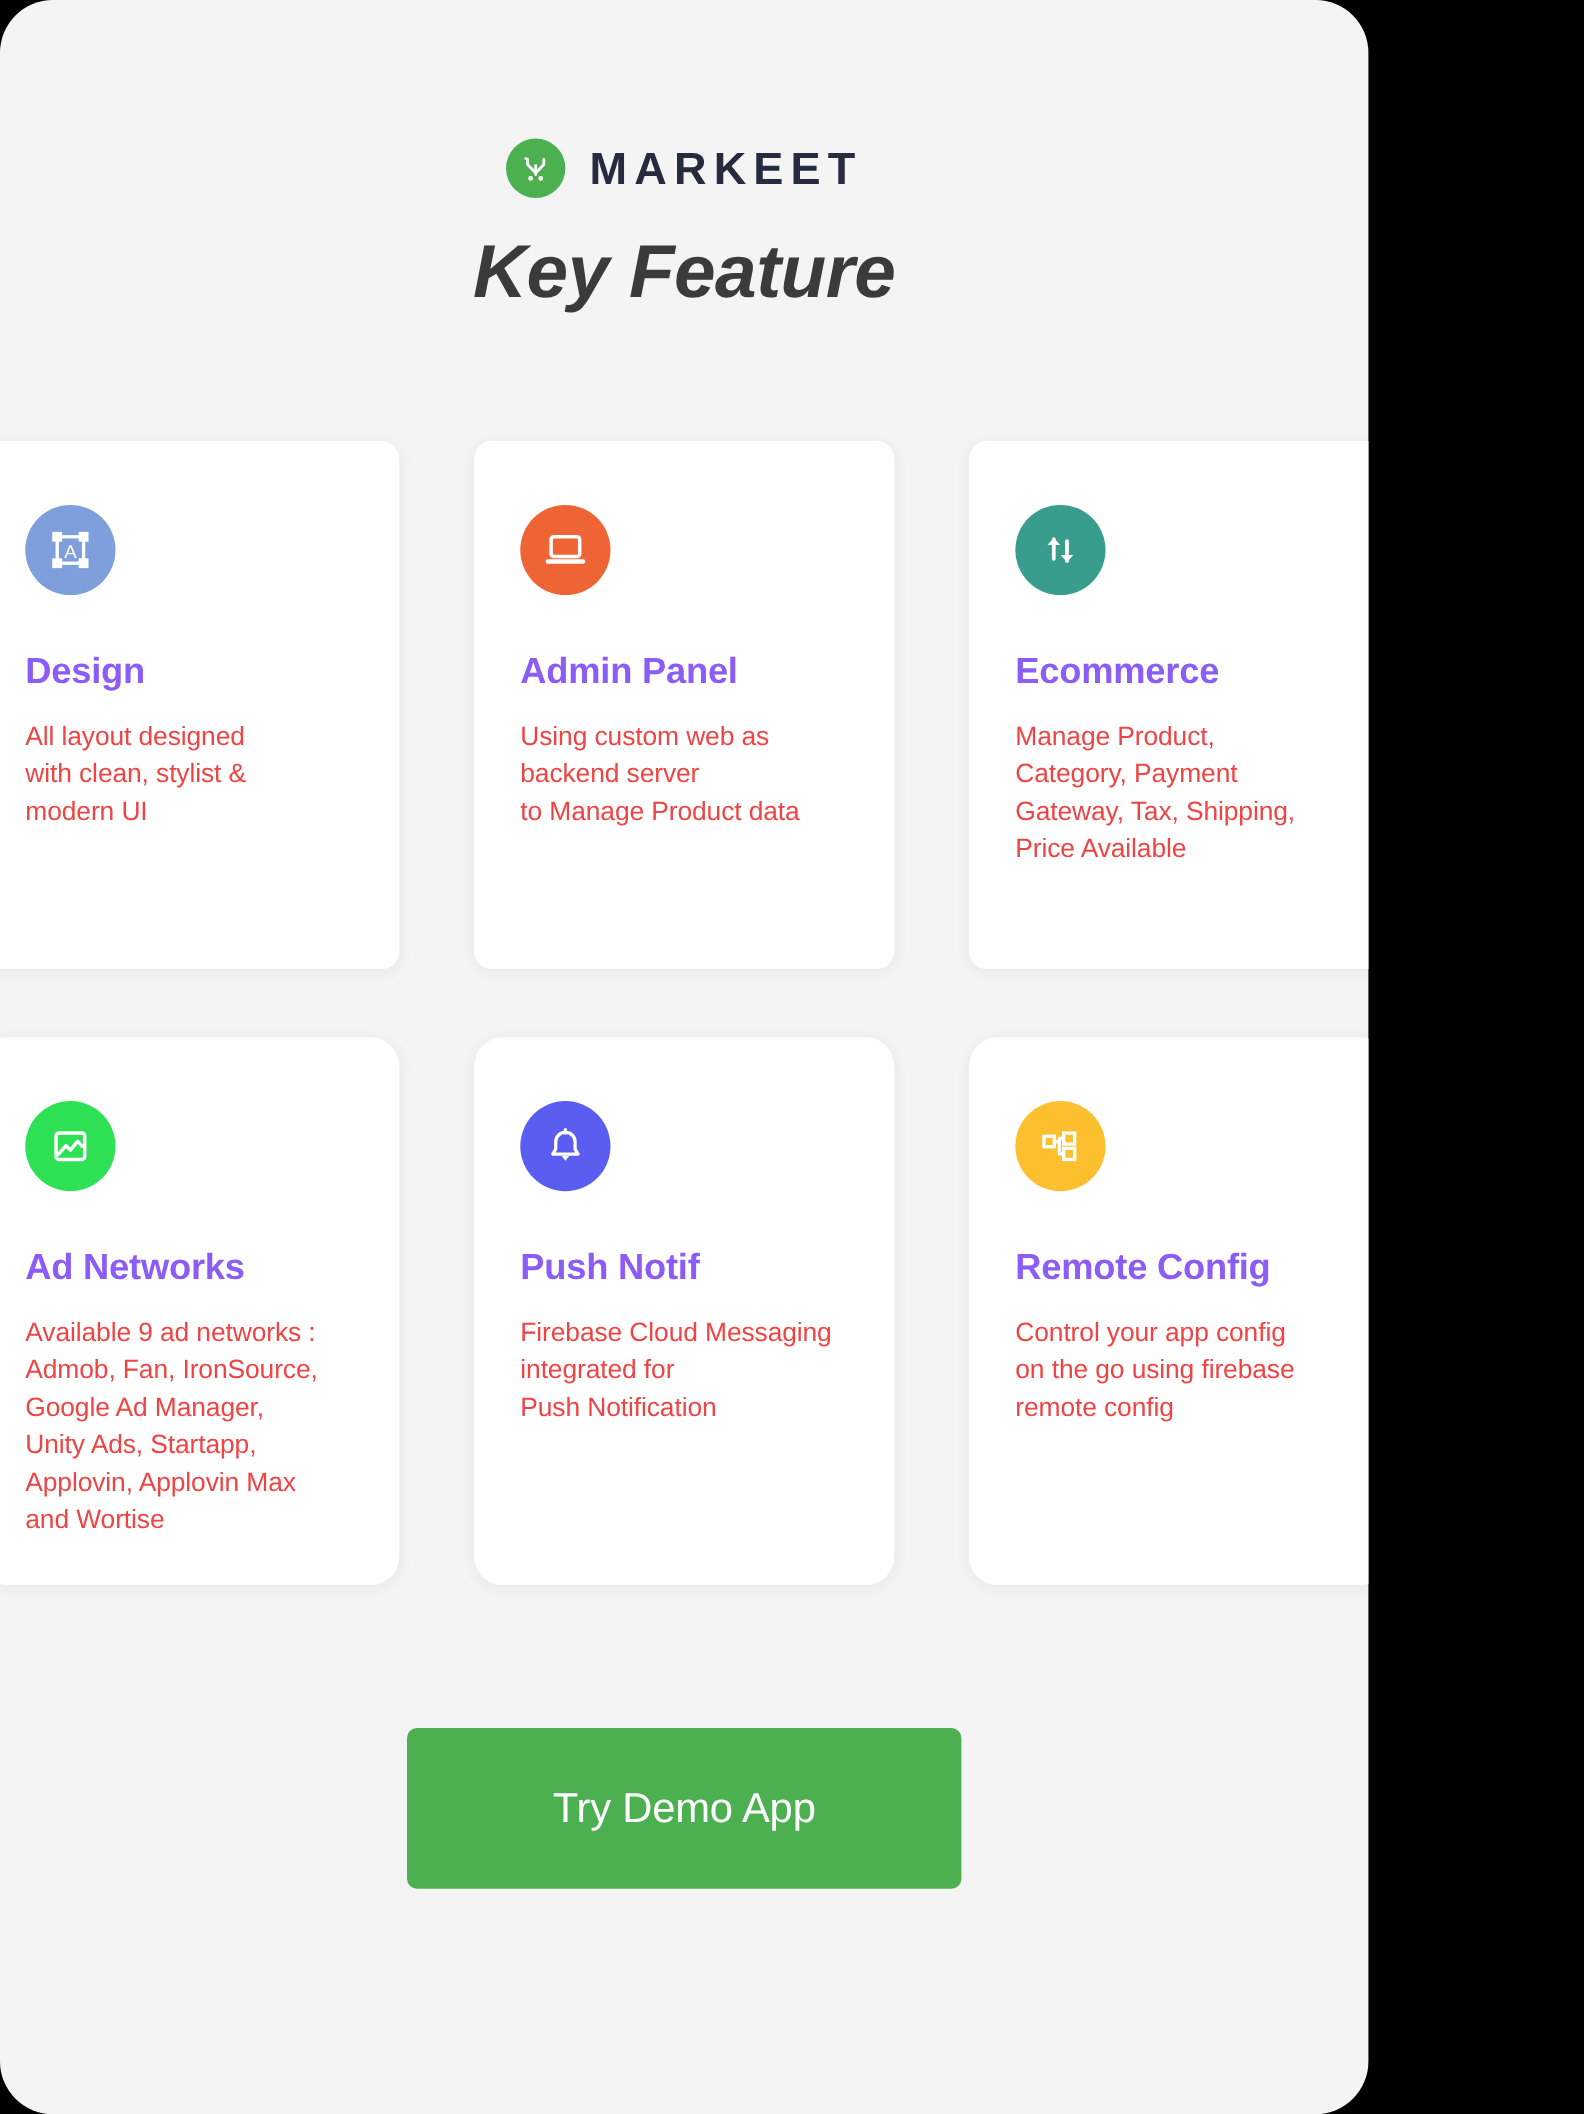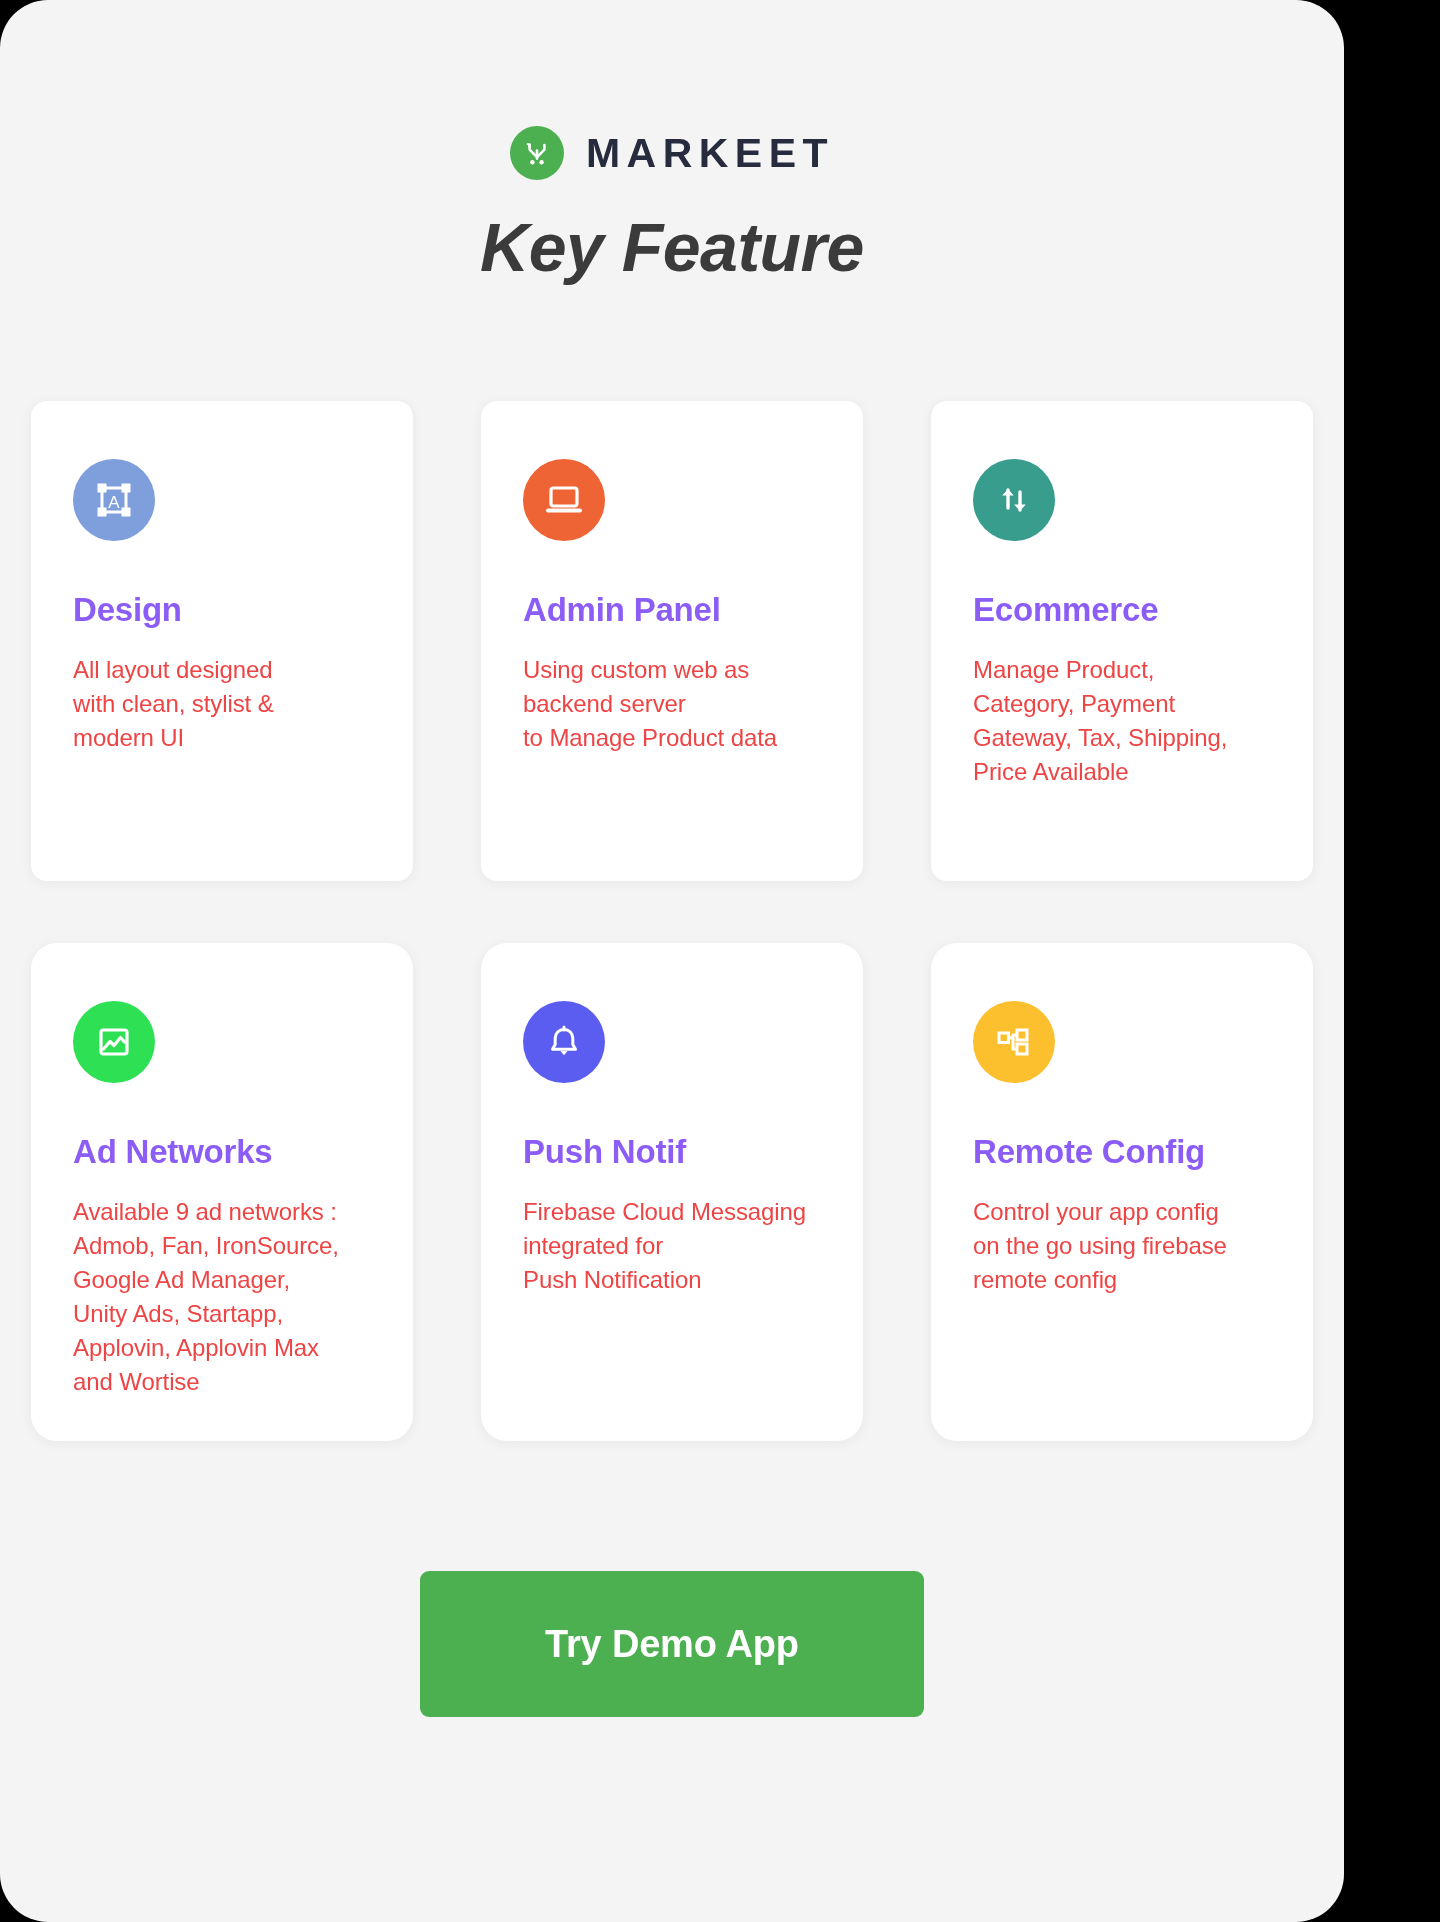--- a/index.html
+++ b/index.html
@@ -10,21 +10,21 @@
     background: #000000;
   }
 
   body {
     font-family: "Liberation Sans", "DejaVu Sans", sans-serif;
     -webkit-font-smoothing: antialiased;
   }
 
   .page {
     position: relative;
-    width: 1344px;
+    width: 1244px;
     height: 1922px;
     background: #f4f4f4;
     border-radius: 48px;
     overflow: hidden;
   }
 
   
   .brand {
     display: flex;
     align-items: center;
@@ -121,21 +121,21 @@
 
   .cta-button {
     width: 504px;
     height: 146px;
     border: none;
     border-radius: 9px;
     background: #4caf50;
     color: #ffffff;
     font-family: inherit;
     font-size: 38px;
-    font-weight: bold;
+    font-weight: normal;
     letter-spacing: -0.2px;
     cursor: pointer;
   }
 </style>
 </head>
 <body>
 
 <div class="page">
 
   <div class="brand">

